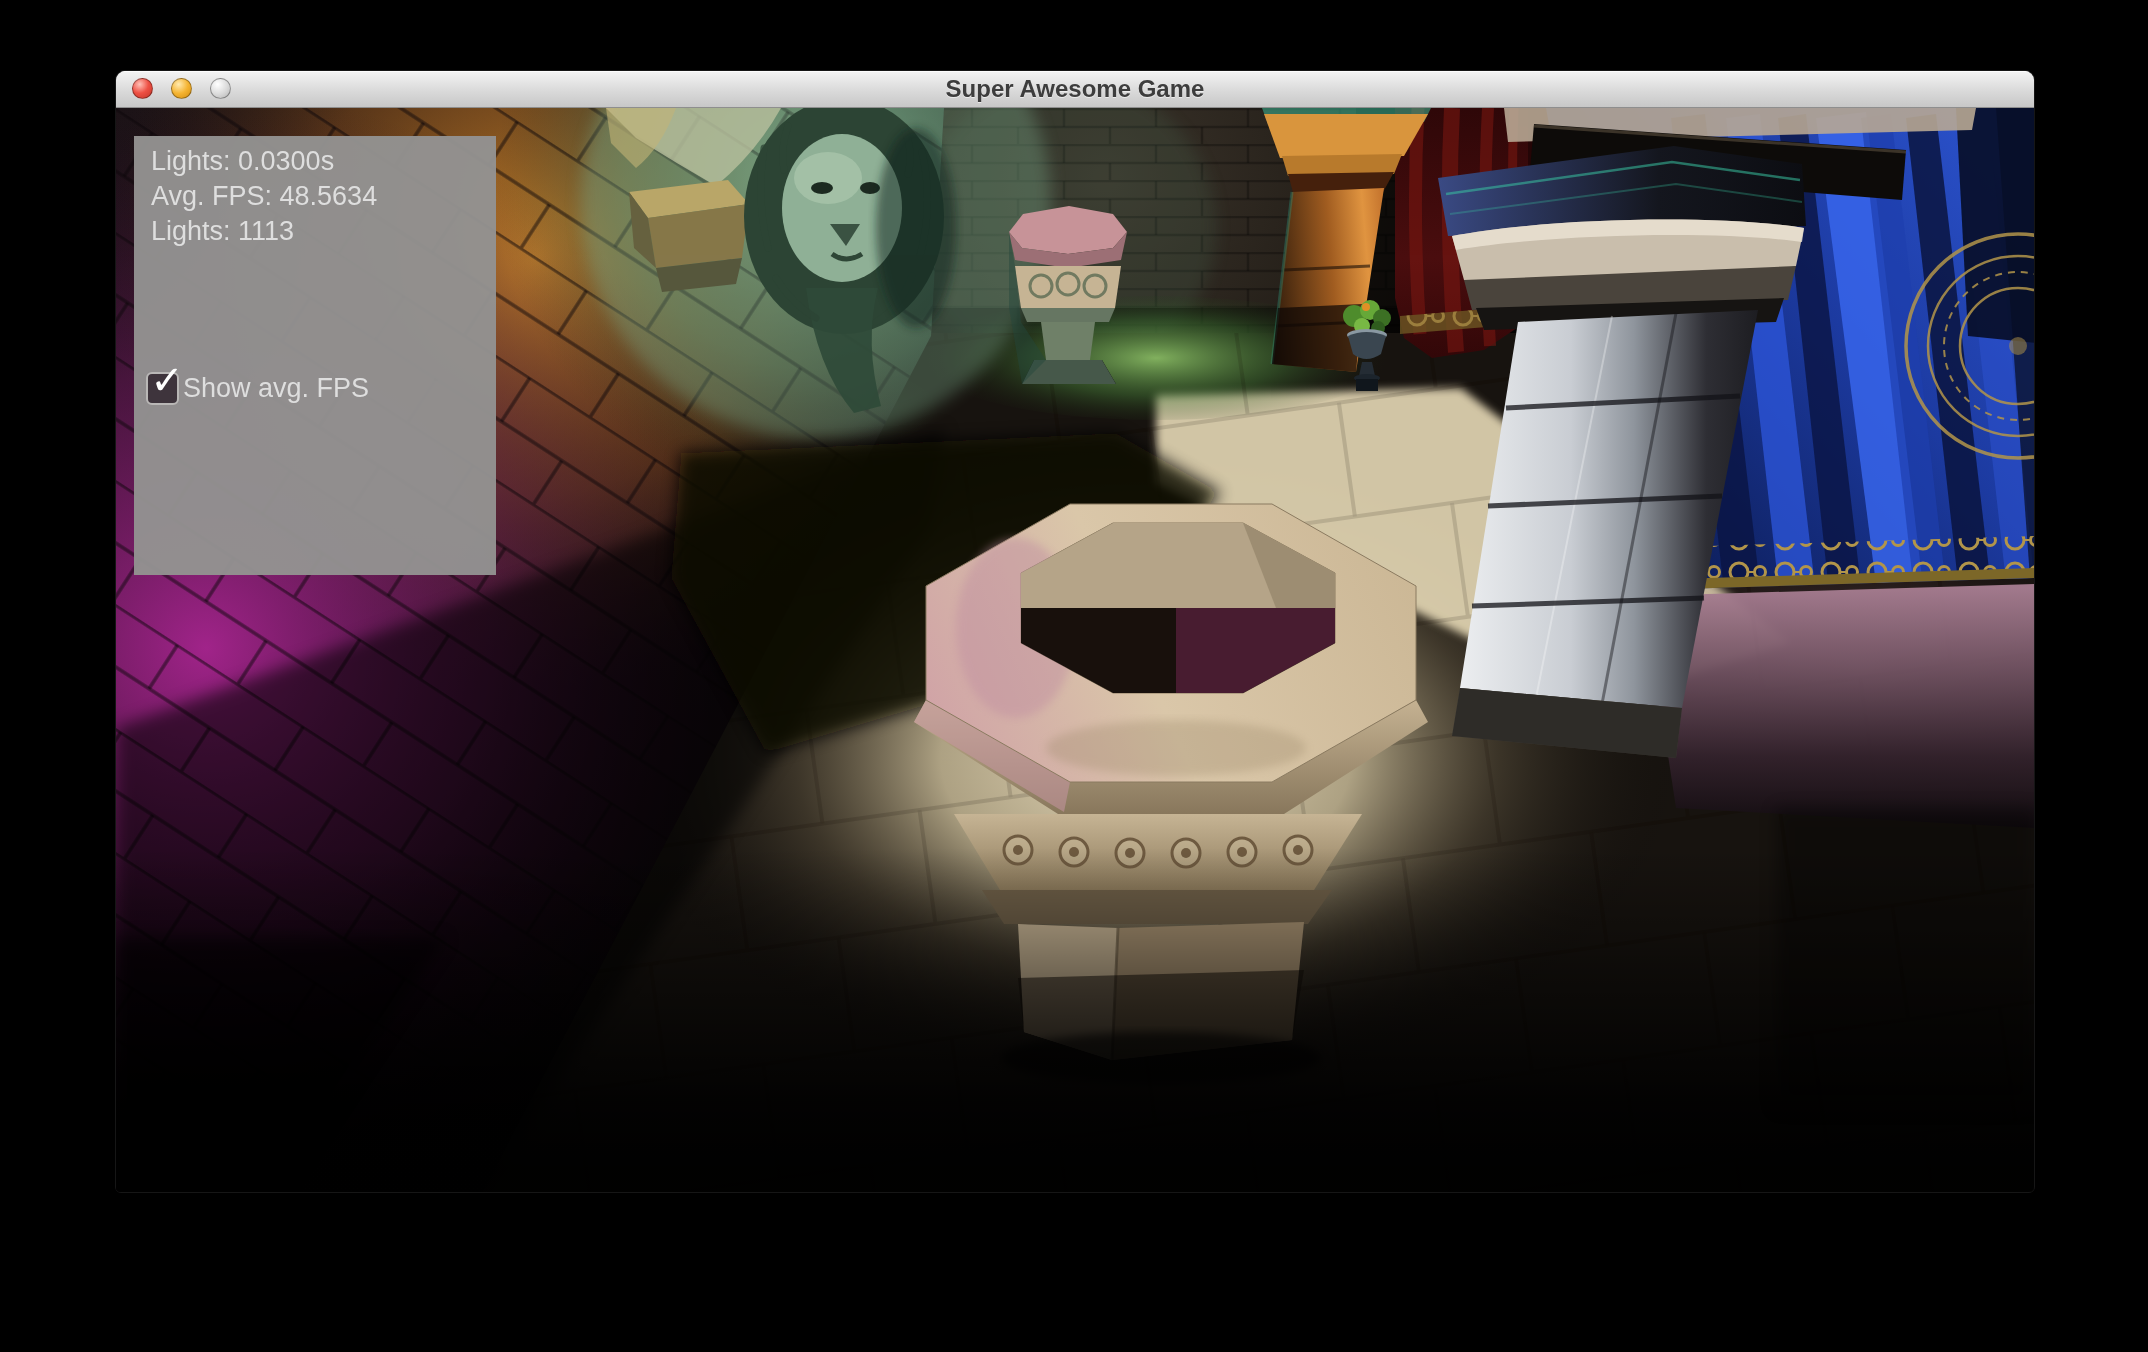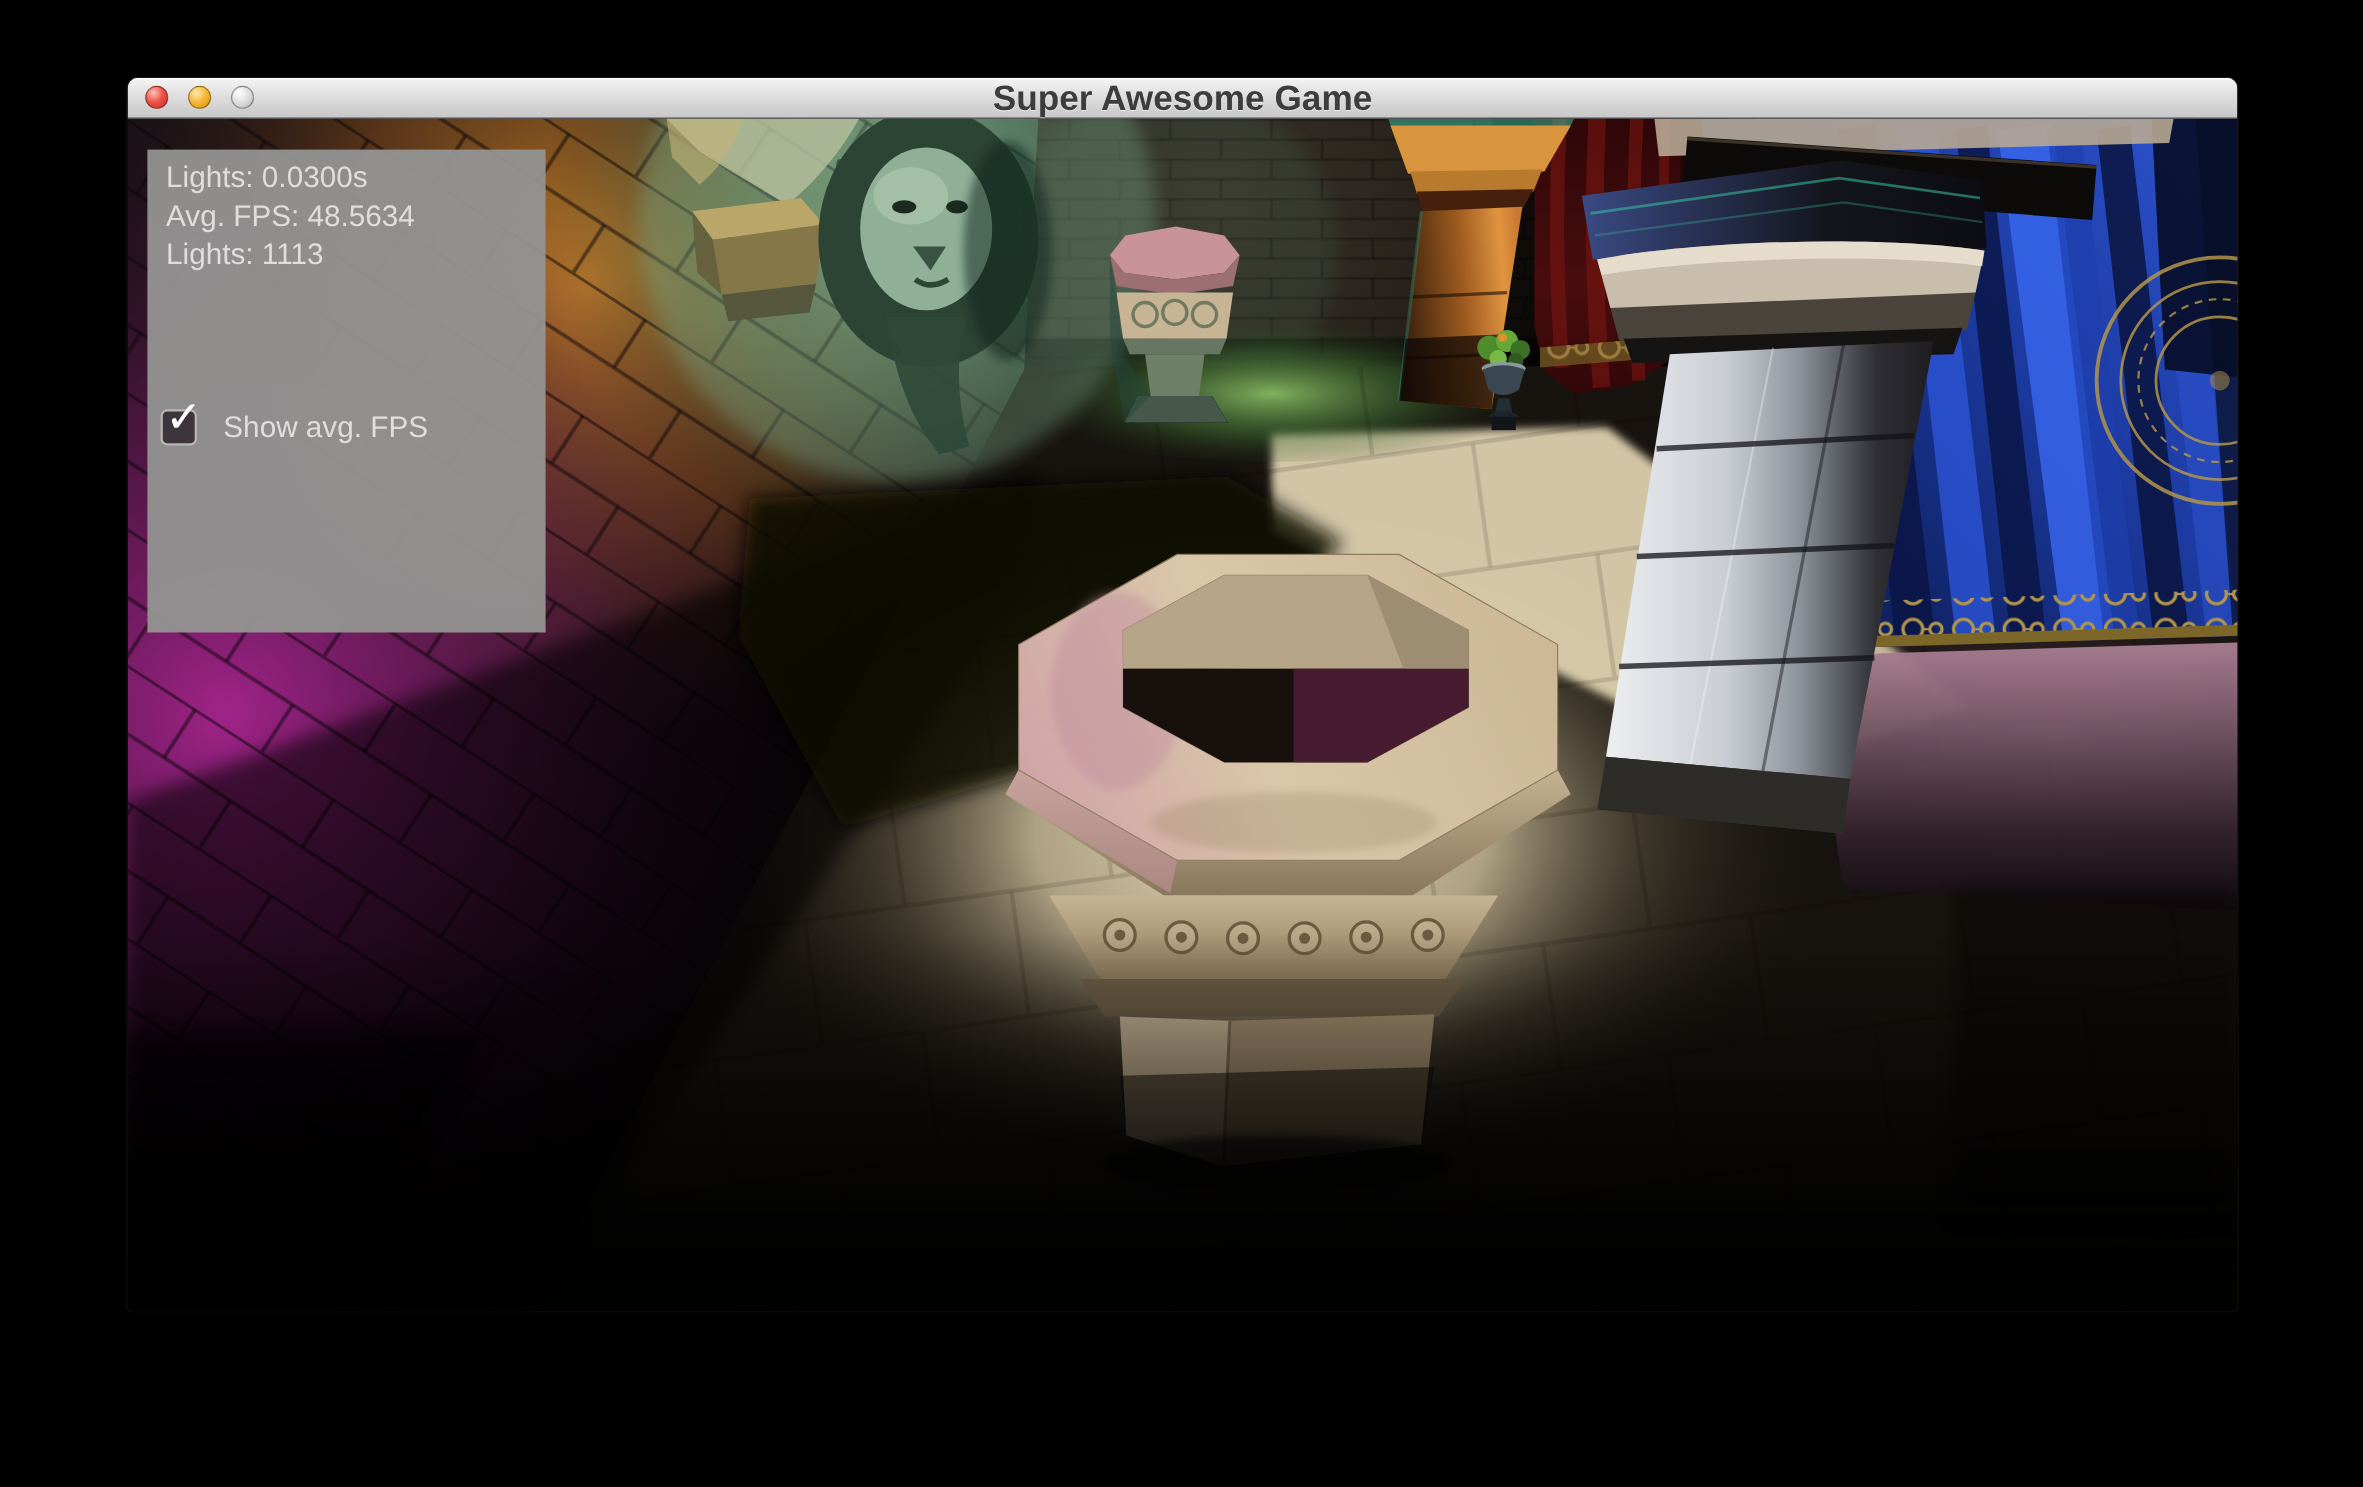--- a/index.html
+++ b/index.html
@@ -9,21 +9,21 @@
   
   .window{position:absolute;left:115px;top:70px;width:1920px;height:1123px;
           border-radius:10px 10px 6px 6px;overflow:hidden;
           border:1px solid #161616;box-shadow:0 24px 70px rgba(0,0,0,.85);
           box-sizing:border-box;}
   .titlebar{position:relative;height:36px;
             background:linear-gradient(#f4f4f4,#dcdcdc 50%,#c7c7c7);
             border-bottom:1px solid #8e8e8e;
             box-shadow:inset 0 1px 0 #fdfdfd;}
   .title{position:absolute;left:0;right:0;top:0;height:36px;line-height:36px;
-         text-align:center;font-size:32px;font-weight:600;color:#3d3d3d;
+         text-align:center;font-size:24px;font-weight:600;color:#3d3d3d;
          text-shadow:0 1px 0 rgba(255,255,255,.55);}
   .traffic{position:absolute;left:16px;top:7px;display:flex;gap:18px;}
   .tl{width:21px;height:21px;border-radius:50%;border:1px solid rgba(0,0,0,.35);
       box-sizing:border-box;padding:0;cursor:default;}
   .tl.red{background:radial-gradient(circle at 35% 28%,#ffc1b8,#ee5044 48%,#c23528);}
   .tl.yellow{background:radial-gradient(circle at 35% 28%,#ffeab0,#f5b432 50%,#d38d0e);}
   .tl.gray{background:radial-gradient(circle at 35% 28%,#ffffff,#d9d9d9 55%,#b2b2b2);}
 
   .scene{position:relative;width:1920px;height:1087px;background:#030303;}
   .scene svg{position:absolute;left:0;top:0;}
@@ -33,21 +33,21 @@
              background:var(--panel-bg,rgba(147,146,145,.97));
              color:var(--hud-text,#dedede);}
   .hud-lines{padding:8px 0 0 17px;font-size:27px;line-height:35px;}
   .hud-check-row{position:absolute;left:12px;top:236px;display:flex;align-items:center;}
   .hud-checkbox{position:relative;width:33px;height:33px;border-radius:6px;
                 background:#3e343c;border:2px solid #b9b7b6;box-sizing:border-box;
                 cursor:default;padding:0;}
   .hud-checkbox .mark{position:absolute;left:-1px;top:-14px;width:40px;
                       font-family:"DejaVu Sans",sans-serif;font-size:40px;
                       font-weight:bold;color:#fff;line-height:1;}
-  .hud-check-label{margin-left:24px;font-size:27px;color:var(--hud-text,#dedede);}
+  .hud-check-label{margin-left:4px;font-size:27px;color:var(--hud-text,#dedede);}
 </style>
 </head>
 <body>
 
 <div class="window">
   <div class="titlebar">
     <div class="traffic">
       <button class="tl red"></button>
       <button class="tl yellow"></button>
       <button class="tl gray"></button>

